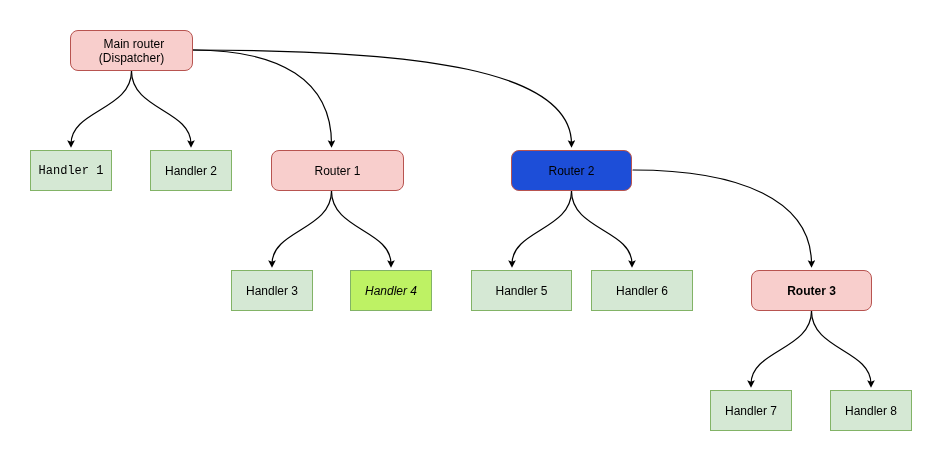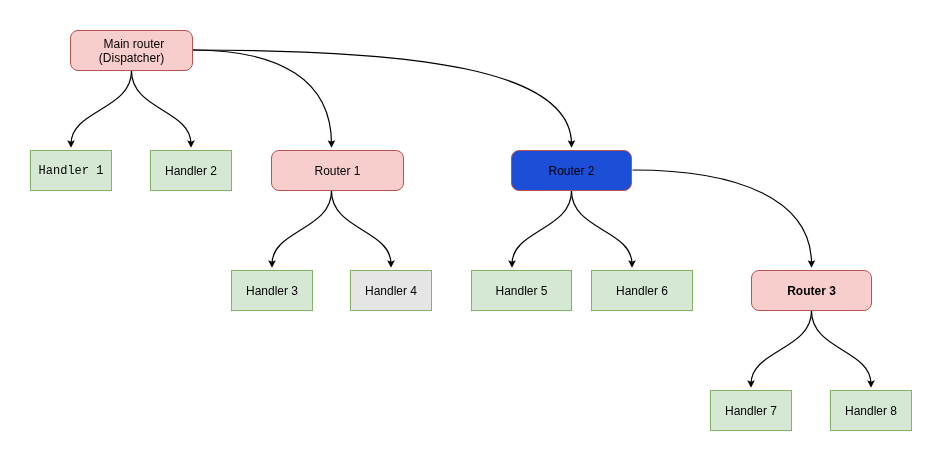--- a/index.html
+++ b/index.html
@@ -93,21 +93,21 @@
       </div>
       <div class="node node-router" style="left: 271px; top: 150px; width: 133px; height: 41px; background: rgb(248, 206, 204); border-color: rgb(184, 84, 80); color: rgb(0, 0, 0);">
         <span class="node-label">Router 1</span>
       </div>
       <div class="node node-router" style="left: 511px; top: 150px; width: 121px; height: 41px; background: #1d4ed8; border-color: rgb(184, 84, 80); color: rgb(0, 0, 0);">
         <span class="node-label">Router 2</span>
       </div>
       <div class="node node-handler" style="left: 231px; top: 270px; width: 82px; height: 41px; background: rgb(213, 232, 212); border-color: rgb(130, 179, 102); color: rgb(0, 0, 0);">
         <span class="node-label">Handler 3</span>
       </div>
-      <div class="node node-handler" style="left: 350px; top: 270px; width: 82px; height: 41px; background: #e5e5e5; border-color: rgb(130, 179, 102); color: rgb(0, 0, 0);">
+      <div class="node node-handler" style="left: 350px; top: 270px; width: 82px; height: 41px; background: #bef264; border-color: rgb(130, 179, 102); color: rgb(0, 0, 0); font-style: italic;">
         <span class="node-label">Handler 4</span>
       </div>
       <div class="node node-handler" style="left: 471px; top: 270px; width: 101px; height: 41px; background: rgb(213, 232, 212); border-color: rgb(130, 179, 102); color: rgb(0, 0, 0);">
         <span class="node-label">Handler 5</span>
       </div>
       <div class="node node-handler" style="left: 591px; top: 270px; width: 102px; height: 41px; background: rgb(213, 232, 212); border-color: rgb(130, 179, 102); color: rgb(0, 0, 0);">
         <span class="node-label">Handler 6</span>
       </div>
       <div class="node node-router" style="left: 751px; top: 270px; width: 121px; height: 41px; background: rgb(248, 206, 204); border-color: rgb(184, 84, 80); color: rgb(0, 0, 0); font-weight: bold;">
         <span class="node-label">Router 3</span>

